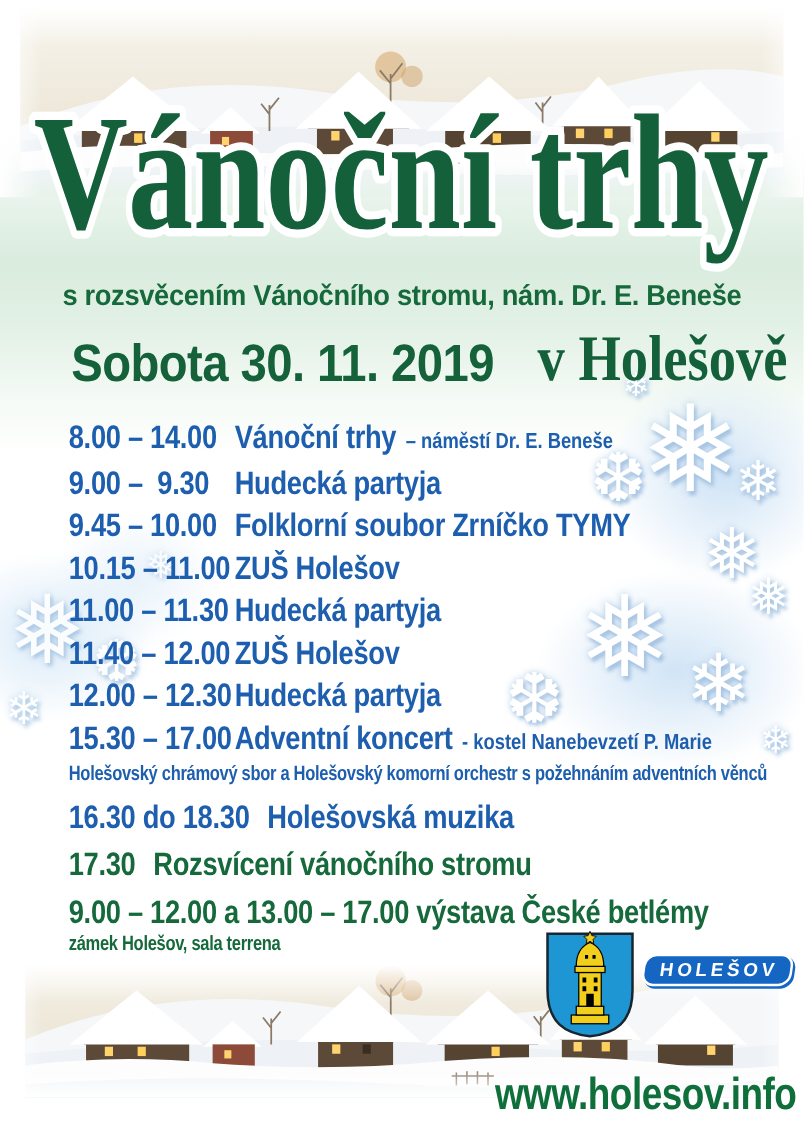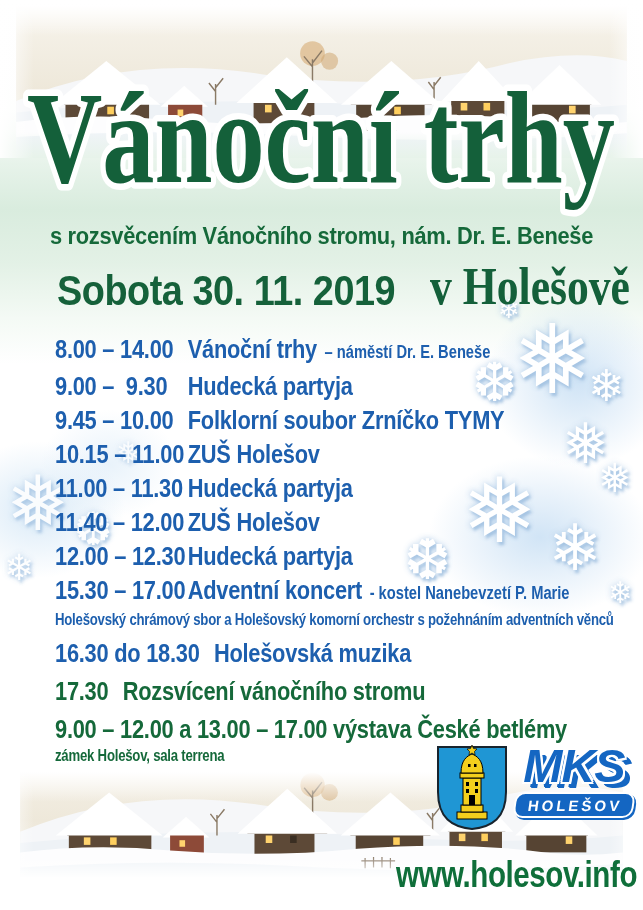--- a/index.html
+++ b/index.html
@@ -275,19 +275,19 @@
         <rect x="42" y="38" width="3" height="4"></rect>
       <rect x="33" y="45" width="3" height="4"></rect>
         <rect x="42" y="45" width="3" height="4"></rect>
       <rect x="36" y="51" width="6" height="10"></rect>
       <rect x="35" y="20" width="2.5" height="3"></rect>
         <rect x="41" y="20" width="2.5" height="3"></rect>
     </g>
   </svg>
 
   <div class="mks">
-    <span class="mks-text">MKS</span><br>
+    <br>
     <span class="mks-bar">HOLEŠOV</span>
   </div>
 
   <div class="website">www.holesov.info</div>
 
 </div>
 
 </body></html>

